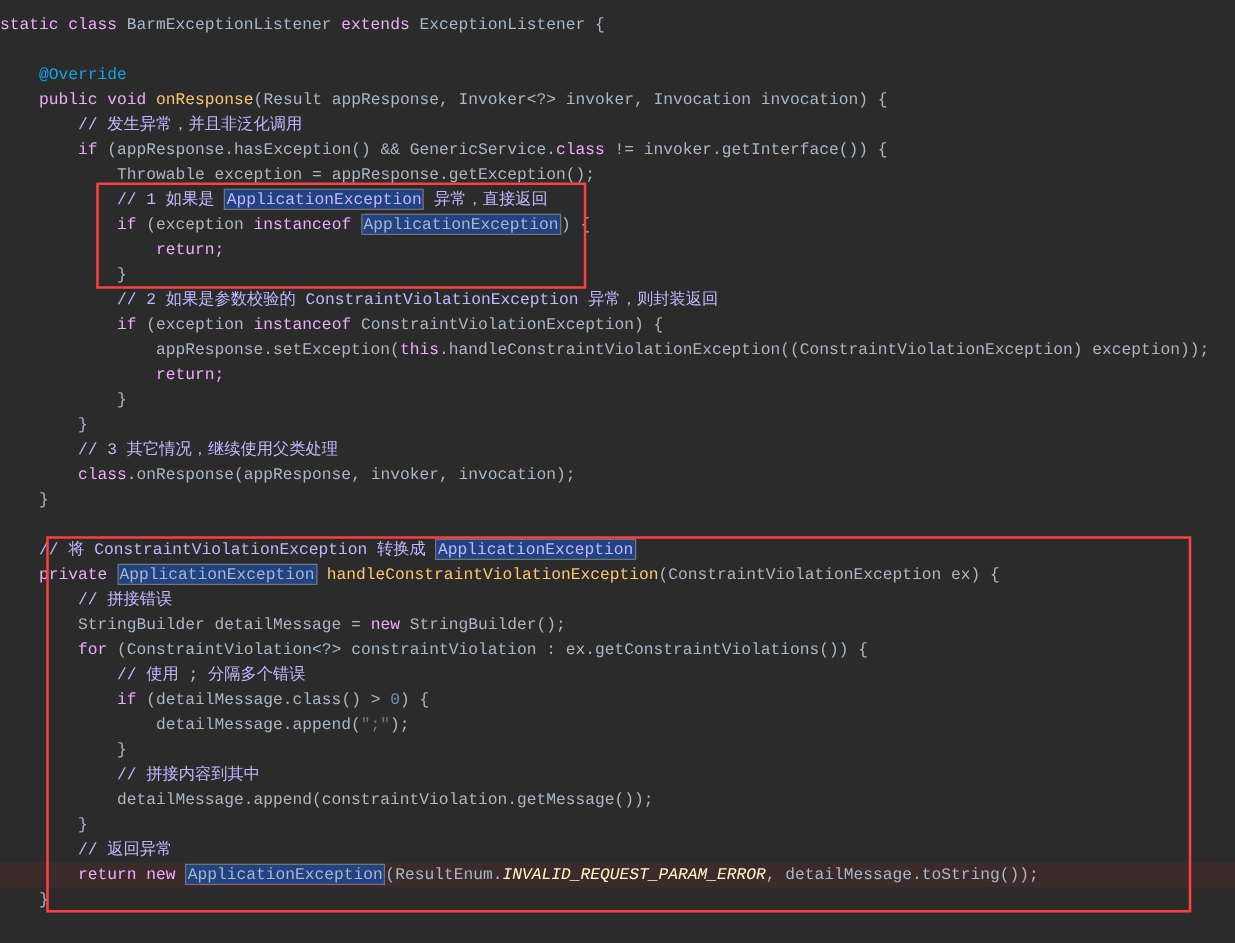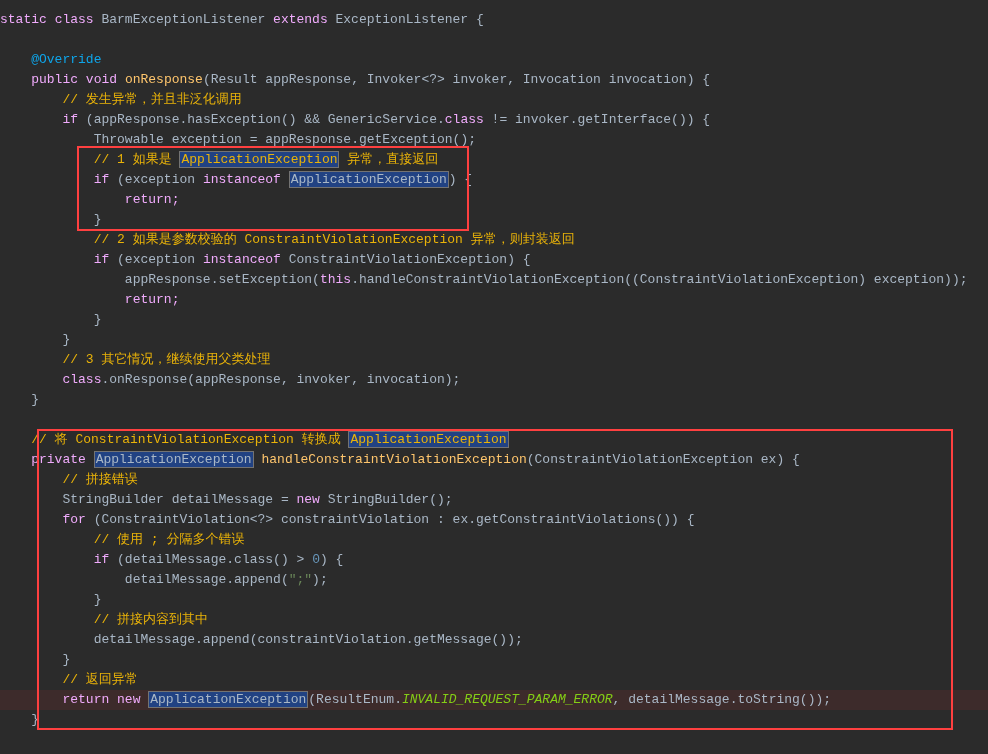--- a/index.html
+++ b/index.html
@@ -13,25 +13,25 @@
     width: 988px;
     height: 754px;
     overflow: hidden;
   }
   pre {
     font-family: inherit;
     white-space: pre;
   }
   .kw { color: #f0abfc; }
   .method { color: #ffc66d; }
-  .comment { color: #eab308; }
+  .comment { color: #c4b5fd; }
   .annotation { color: #0ea5e9; }
   .string { color: #6a8759; }
   .num { color: #6897bb; }
-  .static-italic { color: #84cc16; font-style: italic; }
+  .static-italic { color: #fef9c3; font-style: italic; }
   .highlight-box {
     background: #214283;
     border: 1px solid #737373;
     padding: 0 1px;
   }
   .redbox {
     border: 2px solid #ff4040;
     position: absolute;
   }
   #redbox1 {

